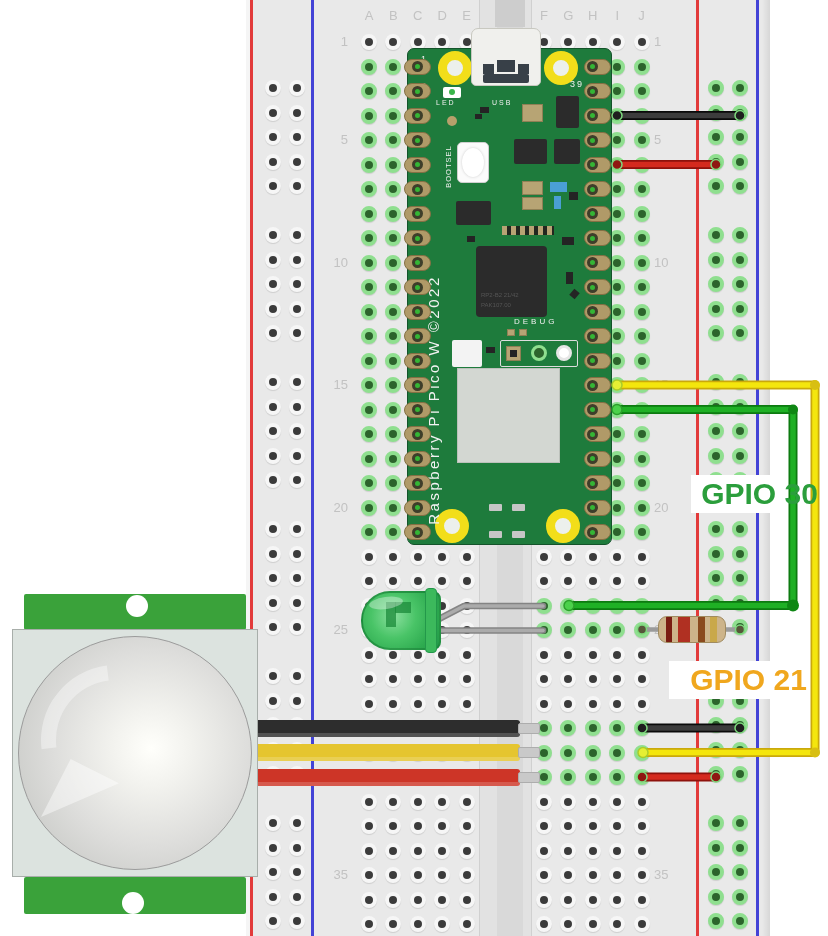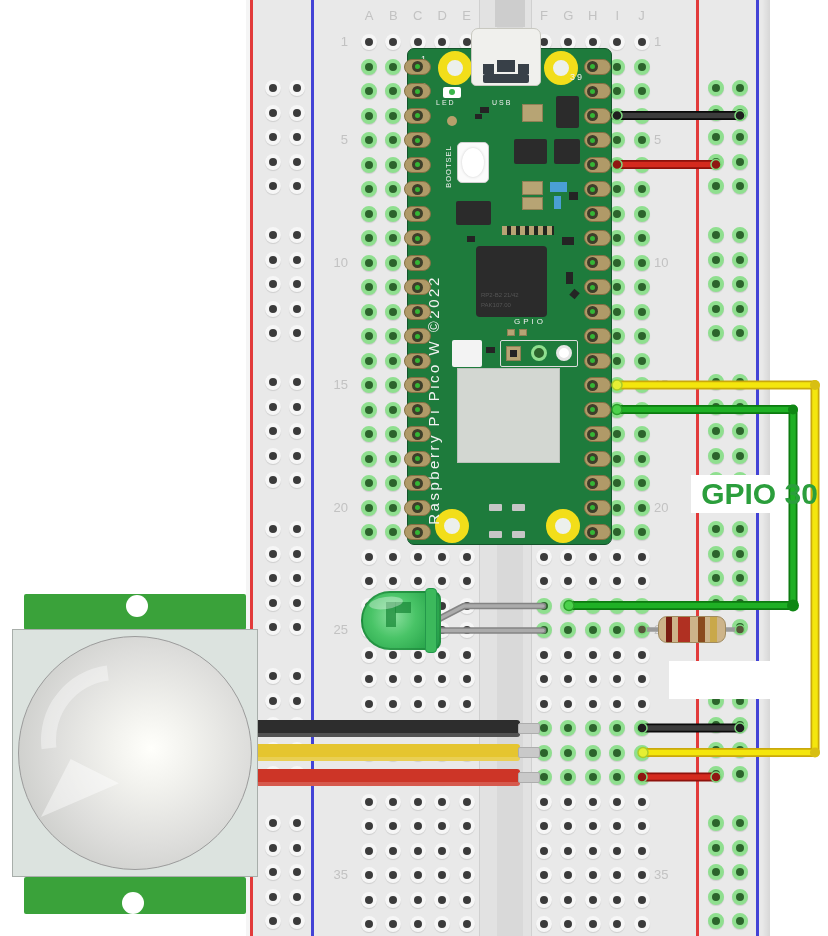--- a/index.html
+++ b/index.html
@@ -103,21 +103,21 @@
   <div class="abs z3 ring" style="left:435px;top:509px"></div>
   <div class="abs z3 ring" style="left:546px;top:509px"></div>
   <div class="abs z3" id="usb-body"></div>
   <div class="abs z3 usbm" style="left:497px;top:60px;width:18px;height:12px"></div>
   <div class="abs z3 usbm" style="left:483px;top:64px;width:11px;height:10px"></div>
   <div class="abs z3 usbm" style="left:518px;top:64px;width:11px;height:10px"></div>
   <div class="abs z3 usbm" style="left:483px;top:74px;width:46px;height:9px;border-radius:2px"></div>
 
   <div class="abs silk" style="left:421px;top:54px;width:12px;font-size:9px">1</div>
   <div class="abs silk" style="left:421px;top:81px;width:12px;font-size:9px">2</div>
-  <div class="abs silk" style="left:570px;top:72px;width:20px;font-size:9px;letter-spacing:2px">39</div>
+  <div class="abs silk" style="left:570px;top:79px;width:20px;font-size:9px;letter-spacing:2px">39</div>
 
   <div class="abs z3" style="left:443px;top:87px;width:18px;height:11px;background:#fff;border-radius:2px"></div>
   <div class="abs z3" style="left:449px;top:89px;width:6px;height:6px;background:#39b54a;border-radius:50%"></div>
   <div class="abs silk" style="left:436px;top:99px;width:28px;font-size:7px;letter-spacing:2px">LED</div>
   <div class="abs silk" style="left:492px;top:99px;width:30px;font-size:7px;letter-spacing:2px">USB</div>
   <div class="abs z3 dkbit" style="left:480px;top:107px;width:9px;height:6px"></div>
   <div class="abs z3 dkbit" style="left:475px;top:114px;width:7px;height:5px"></div>
   <div class="abs z3" style="left:447px;top:116px;width:10px;height:10px;background:#b7a06b;border-radius:50%"></div>
   <div class="abs z3 tan" style="left:522px;top:104px;width:21px;height:18px"></div>
   <div class="abs z3 chip" style="left:556px;top:96px;width:23px;height:32px"></div>
@@ -137,21 +137,21 @@
   <div class="abs z3" style="left:502px;top:226px;width:52px;height:9px;background:repeating-linear-gradient(90deg,#b7a474 0 5px,#22271f 5px 9px)"></div>
   <div class="abs z3 dkbit" style="left:562px;top:237px;width:12px;height:8px"></div>
 
   <div class="abs z3" id="rp2040"></div>
   <div class="abs chiptext" style="left:481px;top:291px;width:62px">RP2-B2 21/42</div>
   <div class="abs chiptext" style="left:481px;top:301px;width:62px">PAK107.00</div>
   <div class="abs z3 dkbit" style="left:566px;top:272px;width:7px;height:12px"></div>
   <div class="abs z3 dkbit" style="left:571px;top:290px;width:7px;height:8px;transform:rotate(40deg)"></div>
   <div class="abs z3 dkbit" style="left:467px;top:236px;width:8px;height:6px"></div>
 
-  <div class="abs silk" style="left:514px;top:317px;width:56px;font-size:8px;letter-spacing:3px">GPIO</div>
+  <div class="abs silk" style="left:514px;top:317px;width:56px;font-size:8px;letter-spacing:3px">DEBUG</div>
   <div class="abs z3 tan" style="left:507px;top:329px;width:8px;height:7px"></div>
   <div class="abs z3 tan" style="left:519px;top:329px;width:8px;height:7px"></div>
   <div class="abs" id="debug-box"></div>
   <div class="abs z3 tan" style="left:506px;top:346px;width:15px;height:15px"></div>
   <div class="abs z3 dkbit" style="left:510px;top:350px;width:7px;height:7px"></div>
   <div class="abs z3" style="left:531px;top:345px;width:16px;height:16px;border-radius:50%;background:#2c642c;border:3px solid #8fdf8f;box-sizing:border-box"></div>
   <div class="abs z3" style="left:556px;top:345px;width:16px;height:16px;border-radius:50%;background:#fff;border:3px solid #e6e6e6;box-sizing:border-box"></div>
   <div class="abs z3" style="left:452px;top:340px;width:30px;height:27px;background:#f3f3f3;border-radius:2px"></div>
   <div class="abs z3 dkbit" style="left:486px;top:347px;width:9px;height:6px"></div>
 
@@ -238,20 +238,21 @@
   <div class="abs pir-hole" style="left:126px;top:595px"></div>
   <div class="abs" id="pir-housing"></div>
   <div class="abs" id="pir-dome">
     <div class="abs wedge" style="left:22px;top:28px;width:120px;height:120px;border-radius:50%;border:15px solid transparent;border-left-color:rgba(255,255,255,.38);transform:rotate(38deg)"></div>
     <div class="abs wedge" style="left:22px;top:122px;width:78px;height:58px;background:rgba(255,255,255,.45);clip-path:polygon(0 100%,38% 0,100% 42%)"></div>
   </div>
   <div class="abs pir-green z7" style="left:24px;top:877px;width:222px;height:37px;border-radius:2px"></div>
   <div class="abs pir-hole" style="left:122px;top:892px"></div>
 
   <div class="abs gpiotext" id="gpio20-text" style="left: 691px; top: 475px; width: 137px; height: 38px; color: rgb(43, 158, 60);">GPIO 30</div>
+  <div class="abs gpiotext" id="gpio21-text" style="left: 669px; top: 661px; width: 159px; height: 38px; color: rgb(240, 167, 30);">GPIO 21</div>
 
 <div class="abs hole" style="left: 361px; top: 34px;"></div>
     <div class="abs hole" style="left: 385.4px; top: 34px;"></div>
     <div class="abs hole" style="left: 409.8px; top: 34px;"></div>
     <div class="abs hole" style="left: 434.2px; top: 34px;"></div>
     <div class="abs hole" style="left: 458.6px; top: 34px;"></div>
     <div class="abs hole" style="left: 536px; top: 34px;"></div>
     <div class="abs hole" style="left: 560.4px; top: 34px;"></div>
     <div class="abs hole" style="left: 584.8px; top: 34px;"></div>
     <div class="abs hole" style="left: 609.2px; top: 34px;"></div>

